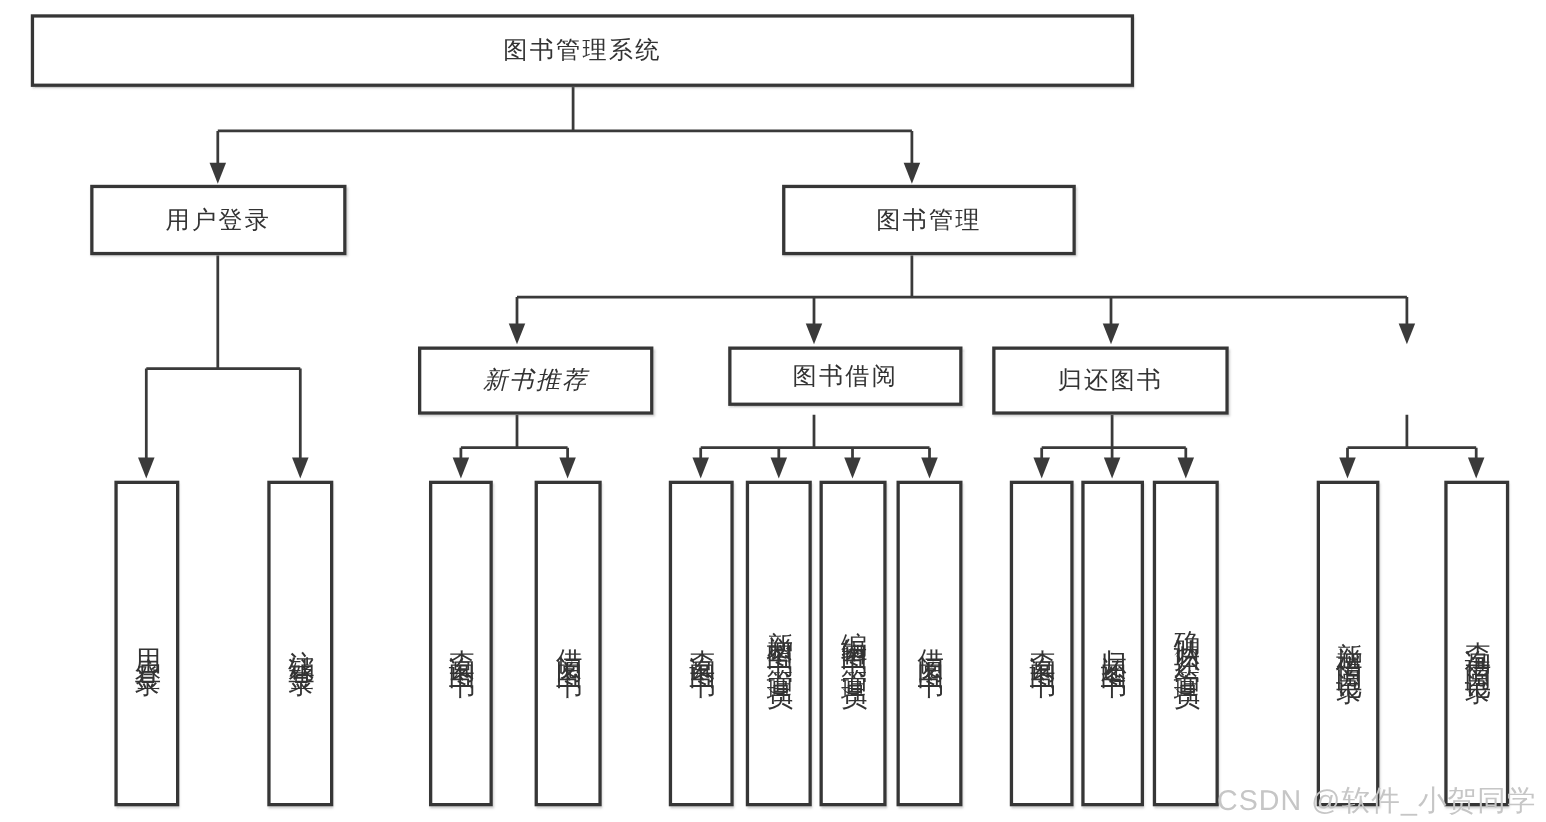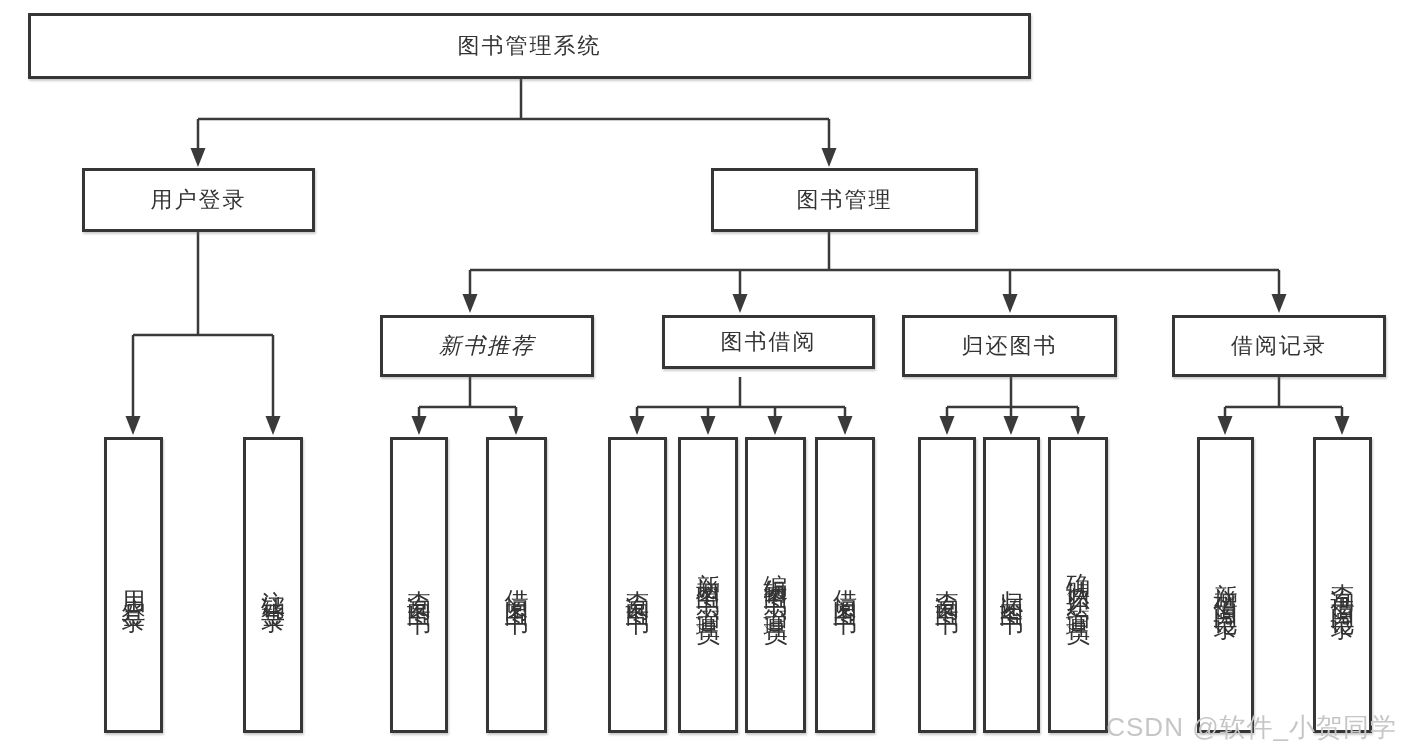--- a/index.html
+++ b/index.html
@@ -96,21 +96,20 @@
   </svg>
 
   <div class="node h" style="left:4px; top:13px; width:1003px; height:66px;margin-left:24px;">图书管理系统</div>
 
   <div class="node h" style="left:82px; top:168px; width:233px; height:64px;">用户登录</div>
   <div class="node h" style="left:711px; top:168px; width:267px; height:64px;">图书管理</div>
 
   <div class="node h" style="left:380px; top:315px; width:214px; height:62px;font-style:italic;">新书推荐</div>
   <div class="node h" style="left:662px; top:315px; width:213px; height:54px;">图书借阅</div>
   <div class="node h" style="left:902px; top:315px; width:215px; height:62px;">归还图书</div>
-  <div class="node h" style="left:1172px; top:315px; width:214px; height:62px;">借阅记录</div>
 
   <div class="node leaf" style="left:104px; top:437px; width:59px; height:296px;">用户登录</div>
   <div class="node leaf" style="left:243px; top:437px; width:60px; height:296px;">注销登录</div>
 
   <div class="node leaf" style="left:390px; top:437px; width:58px; height:296px;">查询图书</div>
   <div class="node leaf" style="left:486px; top:437px; width:61px; height:296px;">借阅图书</div>
 
   <div class="node leaf" style="left:608px; top:437px; width:59px; height:296px;">查询图书</div>
   <div class="node leaf" style="left:678px; top:437px; width:60px; height:296px;">新增图书（管理员）</div>
   <div class="node leaf" style="left:745px; top:437px; width:61px; height:296px;">编辑图书（管理员）</div>

